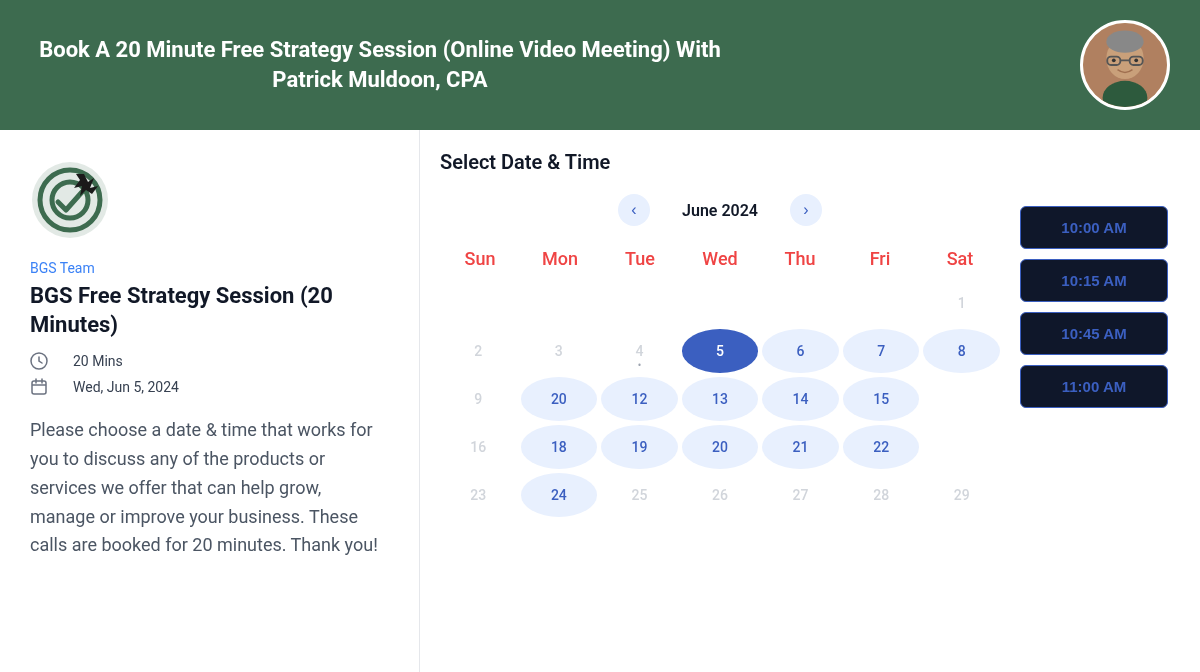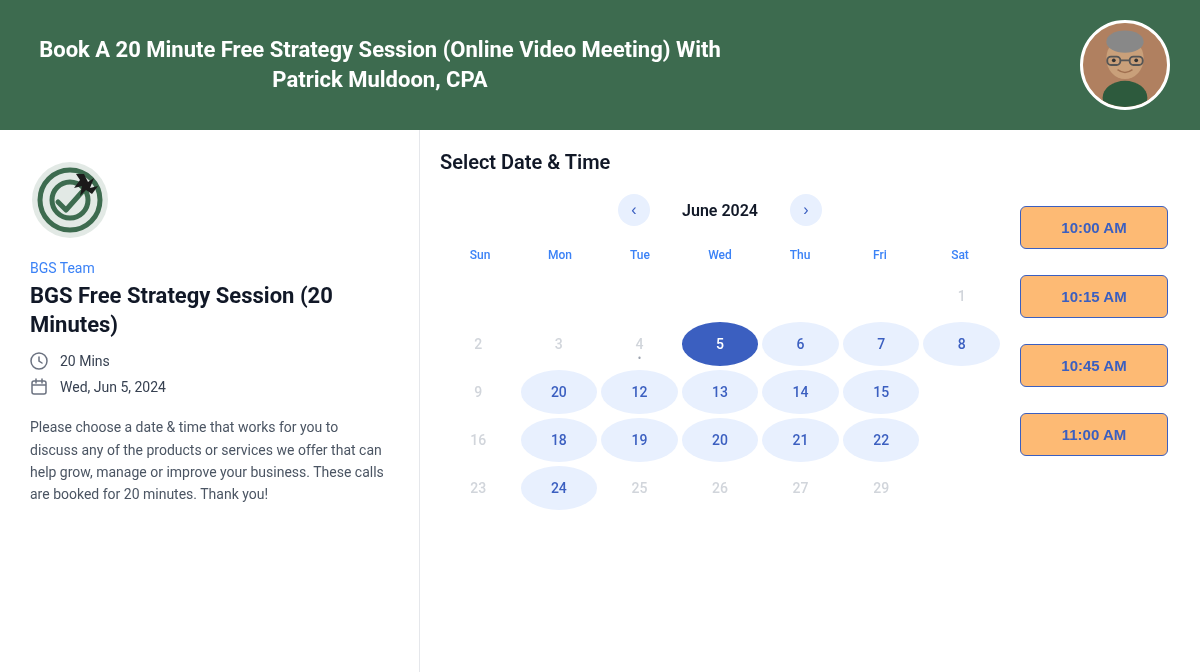--- a/index.html
+++ b/index.html
@@ -64,32 +64,32 @@
     .session-title {
       font-size: 22px;
       font-weight: 700;
       color: #111827;
       margin-bottom: 13px;
       line-height: 1.3;
     }
     .meta-item {
       display: flex;
       align-items: center;
-      gap: 12px;
+      gap: 25px;
       margin-bottom: 8px;
       font-size: 14px;
       color: #374151;
     }
     .meta-icon {
       width: 18px;
       height: 18px;
       flex-shrink: 0;
     }
     .description {
-      font-size: 14px;
+      font-size: 18px;
       color: #4b5563;
       line-height: 1.6;
       margin-top: 20px;
     }
 
     
     .right-panel {
       flex: 1;
       display: flex;
       padding: 20px 0 0 0;
@@ -141,23 +141,23 @@
     .calendar-grid {
       width: 100%;
     }
     .day-headers {
       display: grid;
       grid-template-columns: repeat(7, 1fr);
       margin-bottom: 6px;
     }
     .day-header {
       text-align: center;
-      font-size: 12px;
+      font-size: 18px;
       font-weight: 500;
-      color: #3b82f6;
+      color: #ef4444;
       padding: 6px 0;
     }
     .calendar-weeks {
       display: flex;
       flex-direction: column;
       gap: 4px;
     }
     .calendar-week {
       display: grid;
       grid-template-columns: repeat(7, 1fr);
@@ -198,27 +198,27 @@
       width: 180px;
       padding: 0 16px 0 0;
       overflow-y: auto;
       margin-top: 56px;
     }
     .time-slot-btn {
       width: 148px;
       padding: 12px 10px;
       border: 1.5px solid #3b5fc0;
       border-radius: 6px;
-      background: #fdba74;
+      background: #0f172a;
       color: #3b5fc0;
       font-size: 15px;
       font-weight: 600;
       cursor: pointer;
       text-align: center;
-      margin-bottom: 26px;
+      margin-bottom: 10px;
       display: block;
     }
   </style>
 </head>
 <body>
 
 <div class="header">
   <div class="header-title">Book A 20 Minute Free Strategy Session (Online Video Meeting) With Patrick Muldoon, CPA</div>
   <div class="avatar-container">
 
@@ -335,20 +335,21 @@
               <div class="cal-day available">20</div>
               <div class="cal-day available">21</div>
               <div class="cal-day available">22</div>
             </div>
             <div class="calendar-week">
               <div class="cal-day disabled">23</div>
               <div class="cal-day available">24</div>
               <div class="cal-day disabled">25</div>
               <div class="cal-day disabled">26</div>
               <div class="cal-day disabled">27</div>
+              <div class="cal-day disabled">28</div>
               <div class="cal-day disabled">29</div>
             </div>
           </div>
       </div>
     </div>
 
     <div class="time-slots-section" id="time-slots-container">
     <button class="time-slot-btn">10:00 AM</button>
         <button class="time-slot-btn">10:15 AM</button>
         <button class="time-slot-btn">10:45 AM</button>

